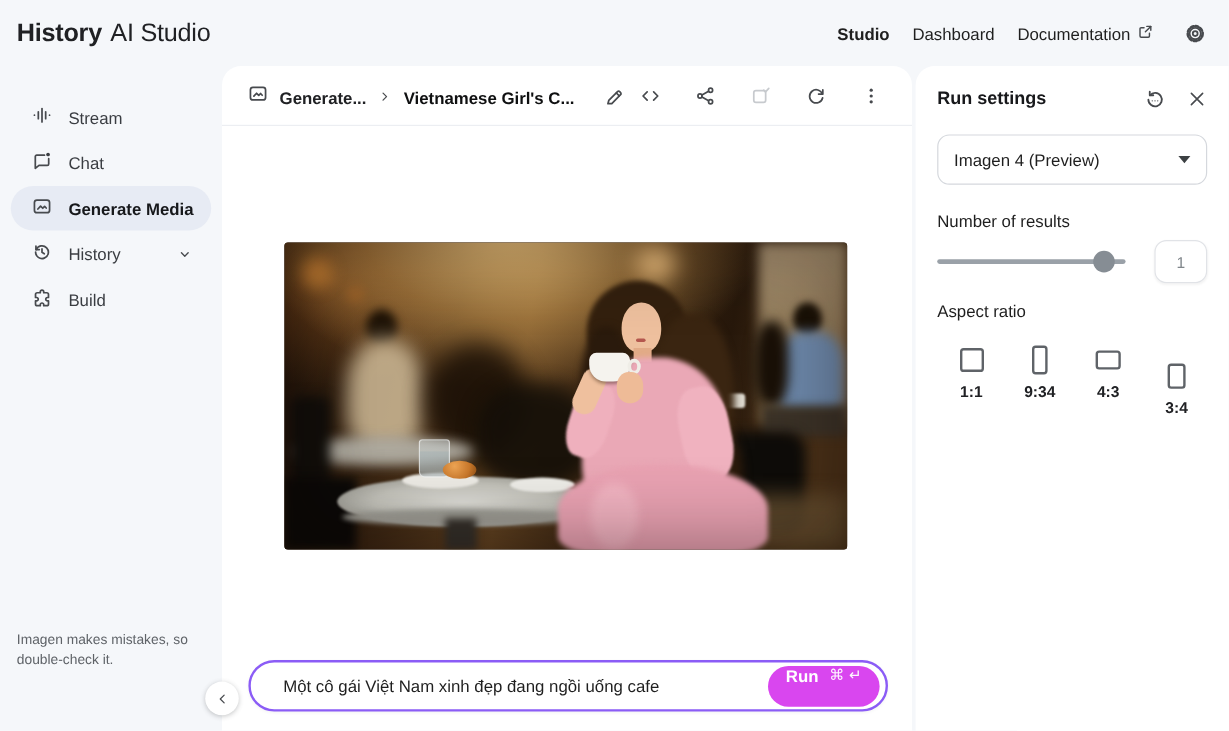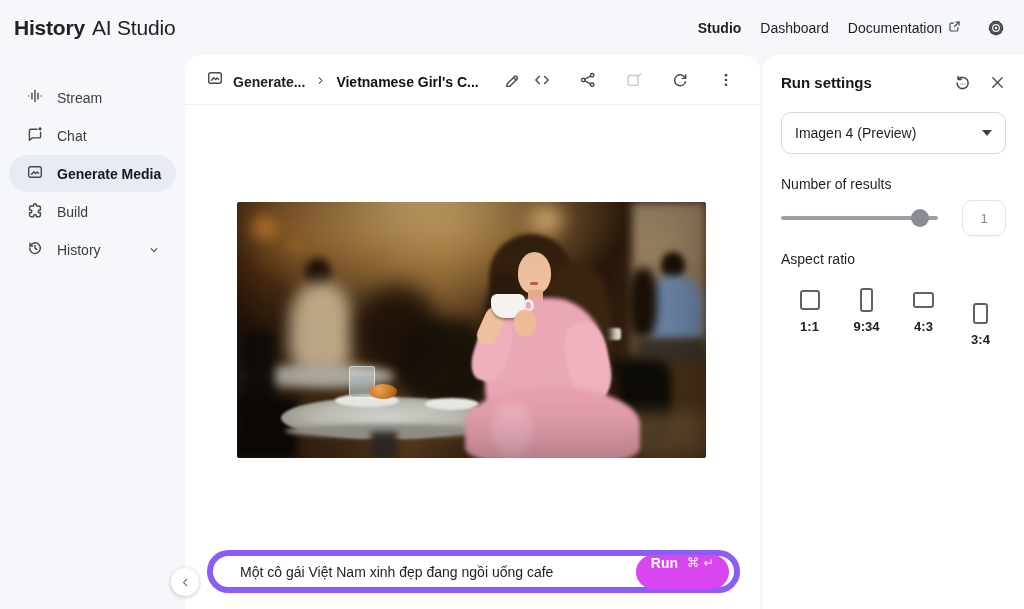--- a/index.html
+++ b/index.html
@@ -41,21 +41,21 @@
   .editbtn{margin-left:15px}
   .ticons{margin-left:auto;display:flex;align-items:center;gap:28px}
 
   
   .photo{position:absolute;left:52px;top:147px;width:469px;height:256px;overflow:hidden;
          border-radius:3px;background:#2a1a0d}
   .L{position:absolute}
 
   
   .promptbar{position:absolute;left:22px;right:20px;bottom:16px;height:43px;background:#fff;
-             border:6px solid #8b5cf6;border-radius:24px;display:flex;align-items:center;
+             border:2px solid #8b5cf6;border-radius:24px;display:flex;align-items:center;
              padding:0 5px 0 25px;box-shadow:0 1px 3px rgba(0,0,0,.05)}
   .prompt-input{flex:1;border:none;outline:none;background:transparent;
                 font-family:"Liberation Sans",sans-serif;font-size:14px;color:#1f1f1f}
   .runbtn{display:flex;align-items:flex-start;gap:9px;background:#d946ef;color:#fff;height:34px;
           border:none;border-radius:17px;padding:0 15px;font-family:inherit;font-size:14px;font-weight:700;cursor:pointer}
   .shortcut{font-family:"DejaVu Sans","Liberation Sans",sans-serif;font-size:12.5px;font-weight:400;opacity:.95}
   .collapse{position:absolute;left:-14px;bottom:13px;width:28px;height:28px;border-radius:50%;background:#fff;
             box-shadow:0 1px 4px rgba(60,64,67,.3);display:flex;align-items:center;justify-content:center;
             border:none;cursor:pointer;z-index:4}
 
@@ -146,40 +146,44 @@
         <svg class="ik" width="18" height="18" viewBox="0 0 20 20" stroke="#17181b">
             <rect x="3" y="4.2" width="14" height="11.6" rx="2.3"></rect>
             <path d="M6.2 12.4l2.5-2.7 2 2 1.7-1.8 1.5 1.6"></path>
           </svg>
       </span>
       <span>Generate Media</span>
     </div>
     <div class="sitem">
       <span>
         <svg class="ik" width="18" height="18" viewBox="0 0 20 20">
-            <path d="M10 3c.9 0 1.6.7 1.6 1.6v.9h2.8c.9 0 1.6.7 1.6 1.6v2.8h-.9a1.6 1.6 0 1 0 0 3.2h.9v2.8c0 .9-.7 1.6-1.6 1.6h-2.8v-.9a1.6 1.6 0 1 0-3.2 0v.9H5.6c-.9 0-1.6-.7-1.6-1.6v-2.8h.9a1.6 1.6 0 1 0 0-3.2h-.9V7.1c0-.9.7-1.6 1.6-1.6h2.8v-.9C8.4 3.7 9.1 3 10 3z"></path>
-          </svg>
-      </span>
-      <span>Build</span>
-    </div>
-    <div class="sitem">
-      <span>
-        <svg class="ik" width="18" height="18" viewBox="0 0 20 20">
             <path d="M4.4 4.6v3.1h3.1"></path>
             <path d="M4.6 7.8A5.9 5.9 0 1 1 4.1 10"></path>
             <path d="M10 7.2v3.1l2.1 1.3"></path>
           </svg>
       </span>
       <span>History</span>
       <span class="schev">
         <svg class="ik" width="14" height="14" viewBox="0 0 20 20">
             <path d="M6 8l4 4.2L14 8"></path>
           </svg>
       </span>
     </div>
+    <div class="sitem">
+      <span>
+        <svg class="ik" width="18" height="18" viewBox="0 0 20 20">
+            <path d="M10 3c.9 0 1.6.7 1.6 1.6v.9h2.8c.9 0 1.6.7 1.6 1.6v2.8h-.9a1.6 1.6 0 1 0 0 3.2h.9v2.8c0 .9-.7 1.6-1.6 1.6h-2.8v-.9a1.6 1.6 0 1 0-3.2 0v.9H5.6c-.9 0-1.6-.7-1.6-1.6v-2.8h.9a1.6 1.6 0 1 0 0-3.2h-.9V7.1c0-.9.7-1.6 1.6-1.6h2.8v-.9C8.4 3.7 9.1 3 10 3z"></path>
+          </svg>
+      </span>
+      <span>Build</span>
+    </div>
+  </div>
+  <div class="disclaimer">
+    <div>Imagen makes mistakes, so</div>
+    <div>double-check it.</div>
   </div>
 </div>
 
 <div class="shell">
 
   <div class="maincard">
     <div class="toolbar">
       <div class="bc">
         <span>
           <svg class="ik" width="18" height="18" viewBox="0 0 20 20">

